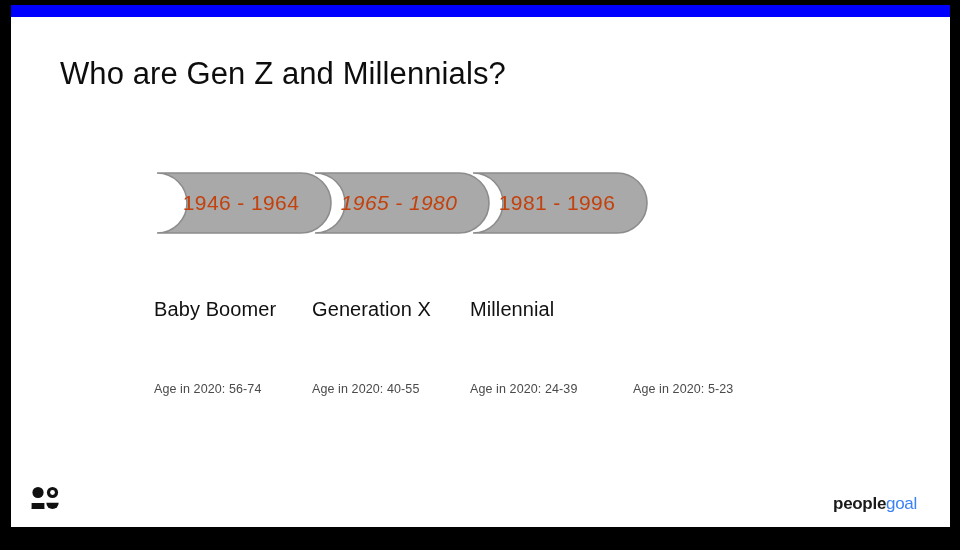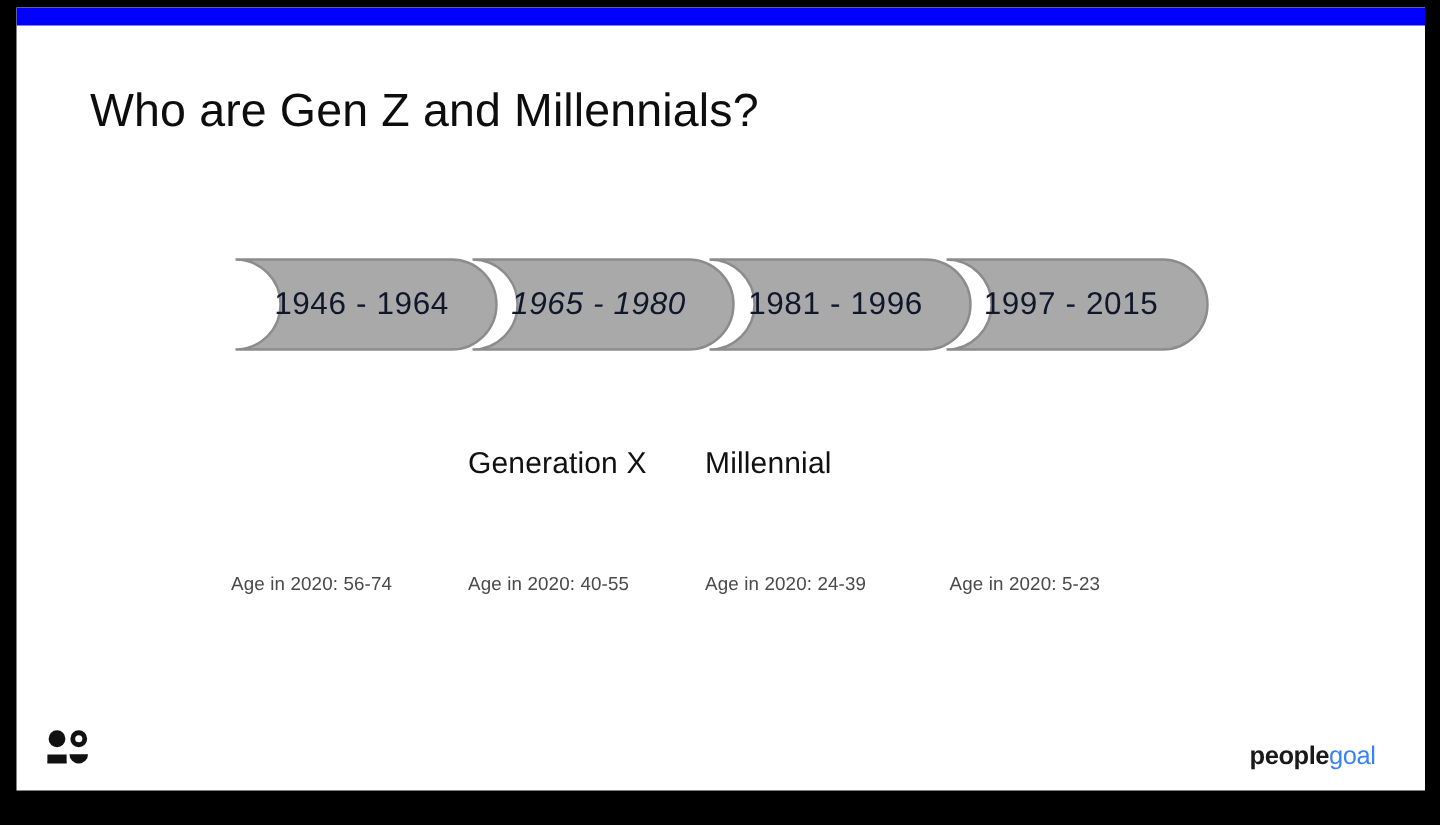--- a/index.html
+++ b/index.html
@@ -73,21 +73,21 @@
     left: 0;
     top: 0;
     width: 158px;
     height: 70px;
     display: flex;
     align-items: center;
     justify-content: center;
     padding-left: 14px;
     box-sizing: border-box;
     font-size: 21px;
-    color: #0f172a;
+    color: #c2410c;
     letter-spacing: 0.4px;
     white-space: nowrap;
   }
   .tl-seg.last .seg-label {
     padding-left: 12px;
   }
   .gen-name {
     position: absolute;
     top: 130px;
     left: 0;
@@ -155,27 +155,22 @@
       <div class="seg-label">1965 - 1980</div>
     </div>
 
     <div class="tl-seg" style="left:316px;">
       <svg width="176" height="72" viewBox="0 0 176 72">
         <path d="M 2 5 L 146 5 A 30 30 0 0 1 146 65 L 2 65 A 30 30 0 0 0 2 5 Z" fill="#a9a9a9" stroke="#8c8c8c" stroke-width="1.6"></path>
       </svg>
       <div class="seg-label">1981 - 1996</div>
     </div>
 
-    <div class="tl-seg last" style="left:474px;">
-      <svg width="176" height="72" viewBox="0 0 176 72">
-        <path d="M 2 5 L 146 5 A 30 30 0 0 1 146 65 L 2 65 A 30 30 0 0 0 2 5 Z" fill="#a9a9a9" stroke="#8c8c8c" stroke-width="1.6"></path>
-      </svg>
-      <div class="seg-label">1997 - 2015</div>
-    </div>
 
+    <div class="gen-name" style="left:-1px;">Baby Boomer</div>
     <div class="gen-name" style="left:157px;">Generation X</div>
     <div class="gen-name" style="left:315px;">Millennial</div>
 
     <div class="gen-age" style="left:-1px;">Age in 2020: 56-74</div>
     <div class="gen-age" style="left:157px;">Age in 2020: 40-55</div>
     <div class="gen-age" style="left:315px;">Age in 2020: 24-39</div>
     <div class="gen-age" style="left:478px;">Age in 2020: 5-23</div>
 
   </div>
 

